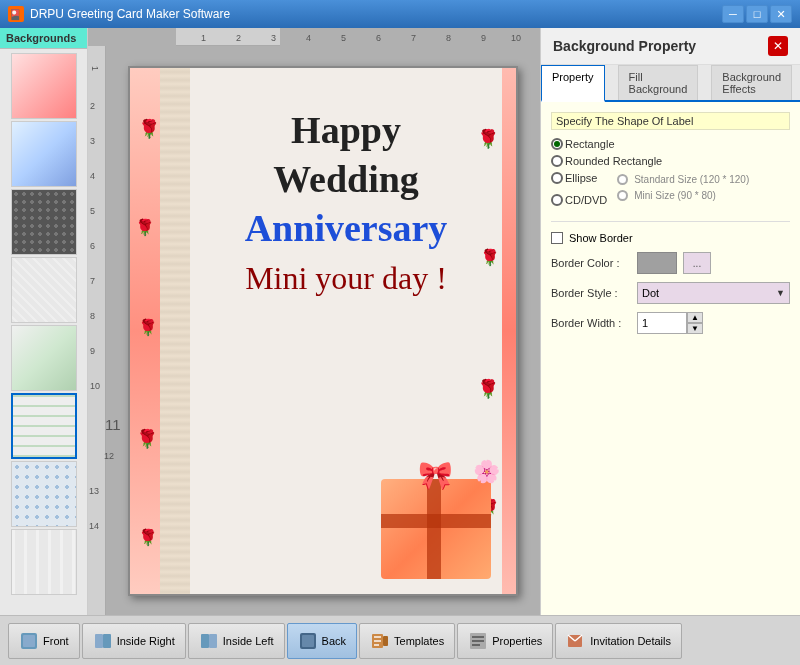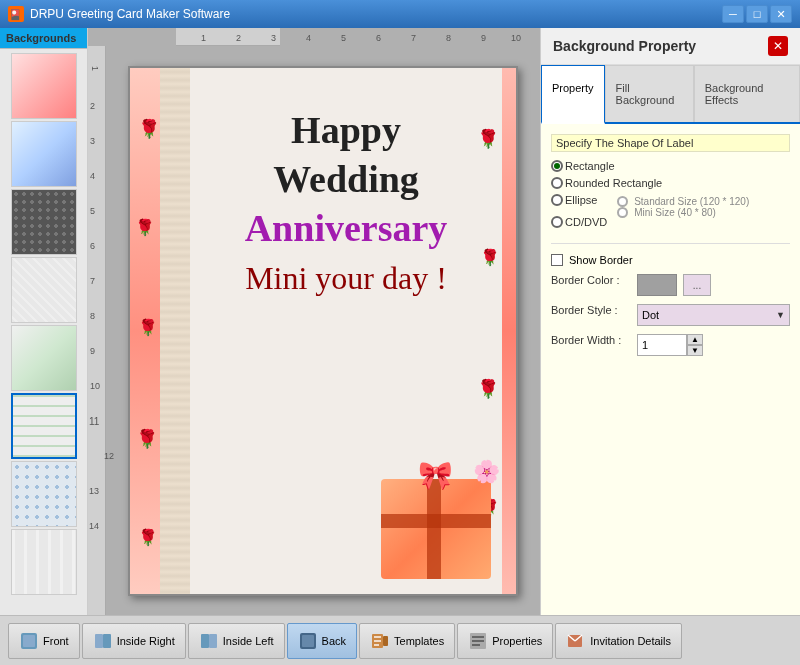--- a/index.html
+++ b/index.html
@@ -10,21 +10,21 @@
     .title-bar-icon { width: 16px; height: 16px; background: #ff6600; border-radius: 2px; display: flex; align-items: center; justify-content: center; font-size: 10px; color: white; font-weight: bold; }
     .title-bar-text { flex: 1; font-size: 12px; }
     .title-bar-controls { display: flex; gap: 2px; }
     .title-bar-btn { width: 22px; height: 18px; background: #5a9de0; border: 1px solid #4a8cd0; color: white; font-size: 11px; display: flex; align-items: center; justify-content: center; cursor: pointer; border-radius: 2px; }
 
     
     .main { display: flex; flex: 1; overflow: hidden; }
 
     
     .sidebar { width: 88px; background: #e8e8e8; border-right: 1px solid #ccc; display: flex; flex-direction: column; overflow: hidden; }
-    .sidebar-header { background: #0ea5e9; padding: 4px 6px; font-size: 11px; font-weight: bold; border-bottom: 1px solid #bbb; color: #333; }
+    .sidebar-header { background: #5eead4; padding: 4px 6px; font-size: 11px; font-weight: bold; border-bottom: 1px solid #bbb; color: #333; }
     .sidebar-scroll { flex: 1; overflow-y: auto; overflow-x: hidden; padding: 2px; }
     .sidebar-scroll::-webkit-scrollbar { width: 8px; }
     .sidebar-scroll::-webkit-scrollbar-track { background: #e0e0e0; }
     .sidebar-scroll::-webkit-scrollbar-thumb { background: #aaa; }
     .thumb-item { width: 66px; height: 66px; margin: 2px auto; border: 1px solid #ccc; background: #fff; cursor: pointer; overflow: hidden; display: flex; align-items: center; justify-content: center; }
     .thumb-item.selected { border: 2px solid #0066cc; }
     .thumb1 { background: linear-gradient(135deg, #ffe0e0 0%, #ffb0b0 50%, #ff8080 100%); }
     .thumb2 { background: linear-gradient(135deg, #e0f0ff 0%, #b0d0ff 50%, #80a0e0 100%); }
     .thumb3 { background: #555; background-image: radial-gradient(circle, #777 2px, transparent 2px); background-size: 8px 8px; }
     .thumb4 { background: linear-gradient(135deg, #e0ffe0 0%, #c0f0c0 50%, #80d080 100%); background-image: repeating-linear-gradient(45deg, rgba(255,255,255,0.3) 0, rgba(255,255,255,0.3) 2px, transparent 0, transparent 50%); background-size: 10px 10px; }
@@ -38,51 +38,51 @@
 
     
     .greeting-card { width: 390px; height: 530px; background: #f5f0ed; border: 2px solid #888; position: relative; overflow: hidden; box-shadow: 3px 3px 8px rgba(0,0,0,0.4); }
     .card-border-left { position: absolute; left: 0; top: 0; bottom: 0; width: 30px; background: linear-gradient(to bottom, #ffccc0, #ff9080, #ffccc0); }
     .card-border-right { position: absolute; right: 0; top: 0; bottom: 0; width: 14px; background: linear-gradient(to bottom, #ffbbb0, #ff8070, #ffbbb0); }
     .card-column-strip { position: absolute; left: 30px; top: 0; bottom: 0; width: 30px; background: repeating-linear-gradient(to bottom, #e8d8c0 0px, #d8c8b0 4px, #e8d8c0 8px); opacity: 0.7; }
     .card-main-bg { position: absolute; left: 60px; right: 14px; top: 0; bottom: 0; background: #f2ede8; }
     .card-text-area { position: absolute; left: 60px; right: 14px; top: 20px; text-align: center; }
     .card-title { font-family: 'Times New Roman', serif; font-size: 38px; font-weight: bold; color: #222; margin-top: 20px; }
     .card-subtitle { font-family: 'Times New Roman', serif; font-size: 38px; font-weight: bold; color: #222; margin-top: 5px; }
-    .card-subtitle2 { font-family: 'Times New Roman', serif; font-size: 38px; font-weight: bold; color: #a21caf; margin-top: 5px; }
+    .card-subtitle2 { font-family: 'Times New Roman', serif; font-size: 38px; font-weight: bold; color: #1d4ed8; margin-top: 5px; }
     .card-cursive { font-family: 'Brush Script MT', cursive; font-size: 32px; color: #8b0000; margin-top: 10px; }
 
     
     .right-panel { width: 260px; background: #f5f5f5; border-left: 1px solid #ccc; display: flex; flex-direction: column; }
     .panel-header { background: #f0f0f0; padding: 8px 12px; border-bottom: 1px solid #ddd; display: flex; align-items: center; justify-content: space-between; }
     .panel-title { font-size: 14px; font-weight: bold; color: #333; }
     .panel-close-btn { width: 20px; height: 20px; background: #cc0000; border-radius: 3px; display: flex; align-items: center; justify-content: center; color: white; font-size: 12px; cursor: pointer; }
 
     
     .tab-bar { display: flex; border-bottom: 2px solid #0066cc; background: #e8e8e8; }
-    .tab { padding: 16px 10px; font-size: 11px; cursor: pointer; border: 1px solid #ccc; border-bottom: none; background: #ddd; color: #444; margin-right: 0; }
+    .tab { padding: 5px 10px; font-size: 11px; cursor: pointer; border: 1px solid #ccc; border-bottom: none; background: #ddd; color: #444; margin-right: 13px; }
     .tab.active { background: #fff; color: #000; border-color: #0066cc; border-bottom: 2px solid #fff; margin-bottom: -2px; }
 
     
     .panel-content { padding: 10px; flex: 1; overflow-y: auto; background: #ffffee; }
     .section-title { font-size: 11px; color: #333; margin-bottom: 8px; background: #ffffcc; padding: 2px 4px; border: 1px solid #e0e0c0; }
     .radio-row { display: flex; align-items: center; gap: 2px; margin-bottom: 5px; }
     .radio-btn { width: 12px; height: 12px; border-radius: 50%; border: 2px solid #666; background: white; display: flex; align-items: center; justify-content: center; cursor: pointer; flex-shrink: 0; }
     .radio-btn.selected::after { content: ''; width: 6px; height: 6px; border-radius: 50%; background: #006600; display: block; }
     .radio-label { font-size: 11px; color: #333; }
     .size-radio-row { display: flex; align-items: center; gap: 6px; }
     .size-radio-btn { width: 11px; height: 11px; border-radius: 50%; border: 2px solid #aaa; background: white; flex-shrink: 0; }
     .size-label { font-size: 10px; color: #888; }
     .divider { height: 1px; background: #ddd; margin: 10px 0; }
 
     .checkbox-row { display: flex; align-items: center; gap: 6px; margin-bottom: 8px; }
     .checkbox-el { width: 12px; height: 12px; border: 1px solid #666; background: white; cursor: pointer; }
     .checkbox-label { font-size: 11px; }
 
-    .prop-row { display: flex; margin-bottom: 8px; gap: 6px; }
+    .prop-row { display: flex; align-items: center; margin-bottom: 8px; gap: 6px; }
     .prop-label { font-size: 11px; color: #333; width: 80px; flex-shrink: 0; }
     .color-box { width: 40px; height: 22px; background: #a0a0a0; border: 1px solid #888; }
     .color-btn { width: 28px; height: 22px; background: #e8d8e8; border: 1px solid #aaa; display: flex; align-items: center; justify-content: center; font-size: 10px; cursor: pointer; color: #555; }
     .select-box { flex: 1; height: 22px; background: #e8d8e8; border: 1px solid #aaa; display: flex; align-items: center; justify-content: space-between; padding: 0 4px; cursor: pointer; font-size: 11px; }
     .select-arrow { font-size: 9px; color: #333; }
     .spinner-box { display: flex; align-items: center; }
     .spinner-input { width: 50px; height: 22px; border: 1px solid #aaa; background: white; font-size: 11px; padding: 0 4px; }
     .spinner-controls { display: flex; flex-direction: column; }
     .spinner-btn { width: 16px; height: 11px; background: #e0e0e0; border: 1px solid #aaa; display: flex; align-items: center; justify-content: center; font-size: 8px; cursor: pointer; }
 
@@ -139,21 +139,21 @@
       <span style="position:absolute;top:20px;left:2px;font-size:9px;color:#555;writing-mode:vertical-rl;">1</span>
       <span style="position:absolute;top:55px;left:2px;font-size:9px;color:#555;">2</span>
       <span style="position:absolute;top:90px;left:2px;font-size:9px;color:#555;">3</span>
       <span style="position:absolute;top:125px;left:2px;font-size:9px;color:#555;">4</span>
       <span style="position:absolute;top:160px;left:2px;font-size:9px;color:#555;">5</span>
       <span style="position:absolute;top:195px;left:2px;font-size:9px;color:#555;">6</span>
       <span style="position:absolute;top:230px;left:2px;font-size:9px;color:#555;">7</span>
       <span style="position:absolute;top:265px;left:2px;font-size:9px;color:#555;">8</span>
       <span style="position:absolute;top:300px;left:2px;font-size:9px;color:#555;">9</span>
       <span style="position:absolute;top:335px;left:2px;font-size:9px;color:#555;">10</span>
-      <span style="position:absolute;top:370px;left:1px;font-size:10px;color:#555;">11</span>
+      <span style="position:absolute;top:370px;left:17px;font-size:15px;color:#555;">11</span>
       <span style="position:absolute;top:405px;left:16px;font-size:9px;color:#555;">12</span>
       <span style="position:absolute;top:440px;left:1px;font-size:9px;color:#555;">13</span>
       <span style="position:absolute;top:475px;left:1px;font-size:9px;color:#555;">14</span>
     </div>
 
     <div style="position:absolute;top:18px;left:18px;right:0;bottom:0;display:flex;align-items:center;justify-content:center;">
       <div class="greeting-card">
         <div class="card-border-left"></div>
         <div class="card-column-strip"></div>
         <div class="card-border-right"></div>
@@ -217,28 +217,28 @@
         <div style="display:flex;flex-direction:column;gap:5px;">
           <div class="radio-row">
             <div class="radio-btn"></div>
             <span class="radio-label">Ellipse</span>
           </div>
           <div class="radio-row">
             <div class="radio-btn"></div>
             <span class="radio-label">CD/DVD</span>
           </div>
         </div>
-        <div style="display:flex;flex-direction:column;margin-top:2px;">
+        <div style="display:flex;flex-direction:column;gap:5px;margin-top:2px;">
           <div class="size-radio-row">
             <div class="size-radio-btn"></div>
             <span class="size-label">Standard Size (120 * 120)</span>
           </div>
           <div class="size-radio-row">
             <div class="size-radio-btn"></div>
-            <span class="size-label">Mini Size (40 * 80)</span>
+            <span class="size-label">Mini Size (90 * 80)</span>
           </div>
         </div>
       </div>
 
       <div class="divider"></div>
 
       <div class="checkbox-row">
         <div class="checkbox-el"></div>
         <span class="checkbox-label">Show Border</span>
       </div>

